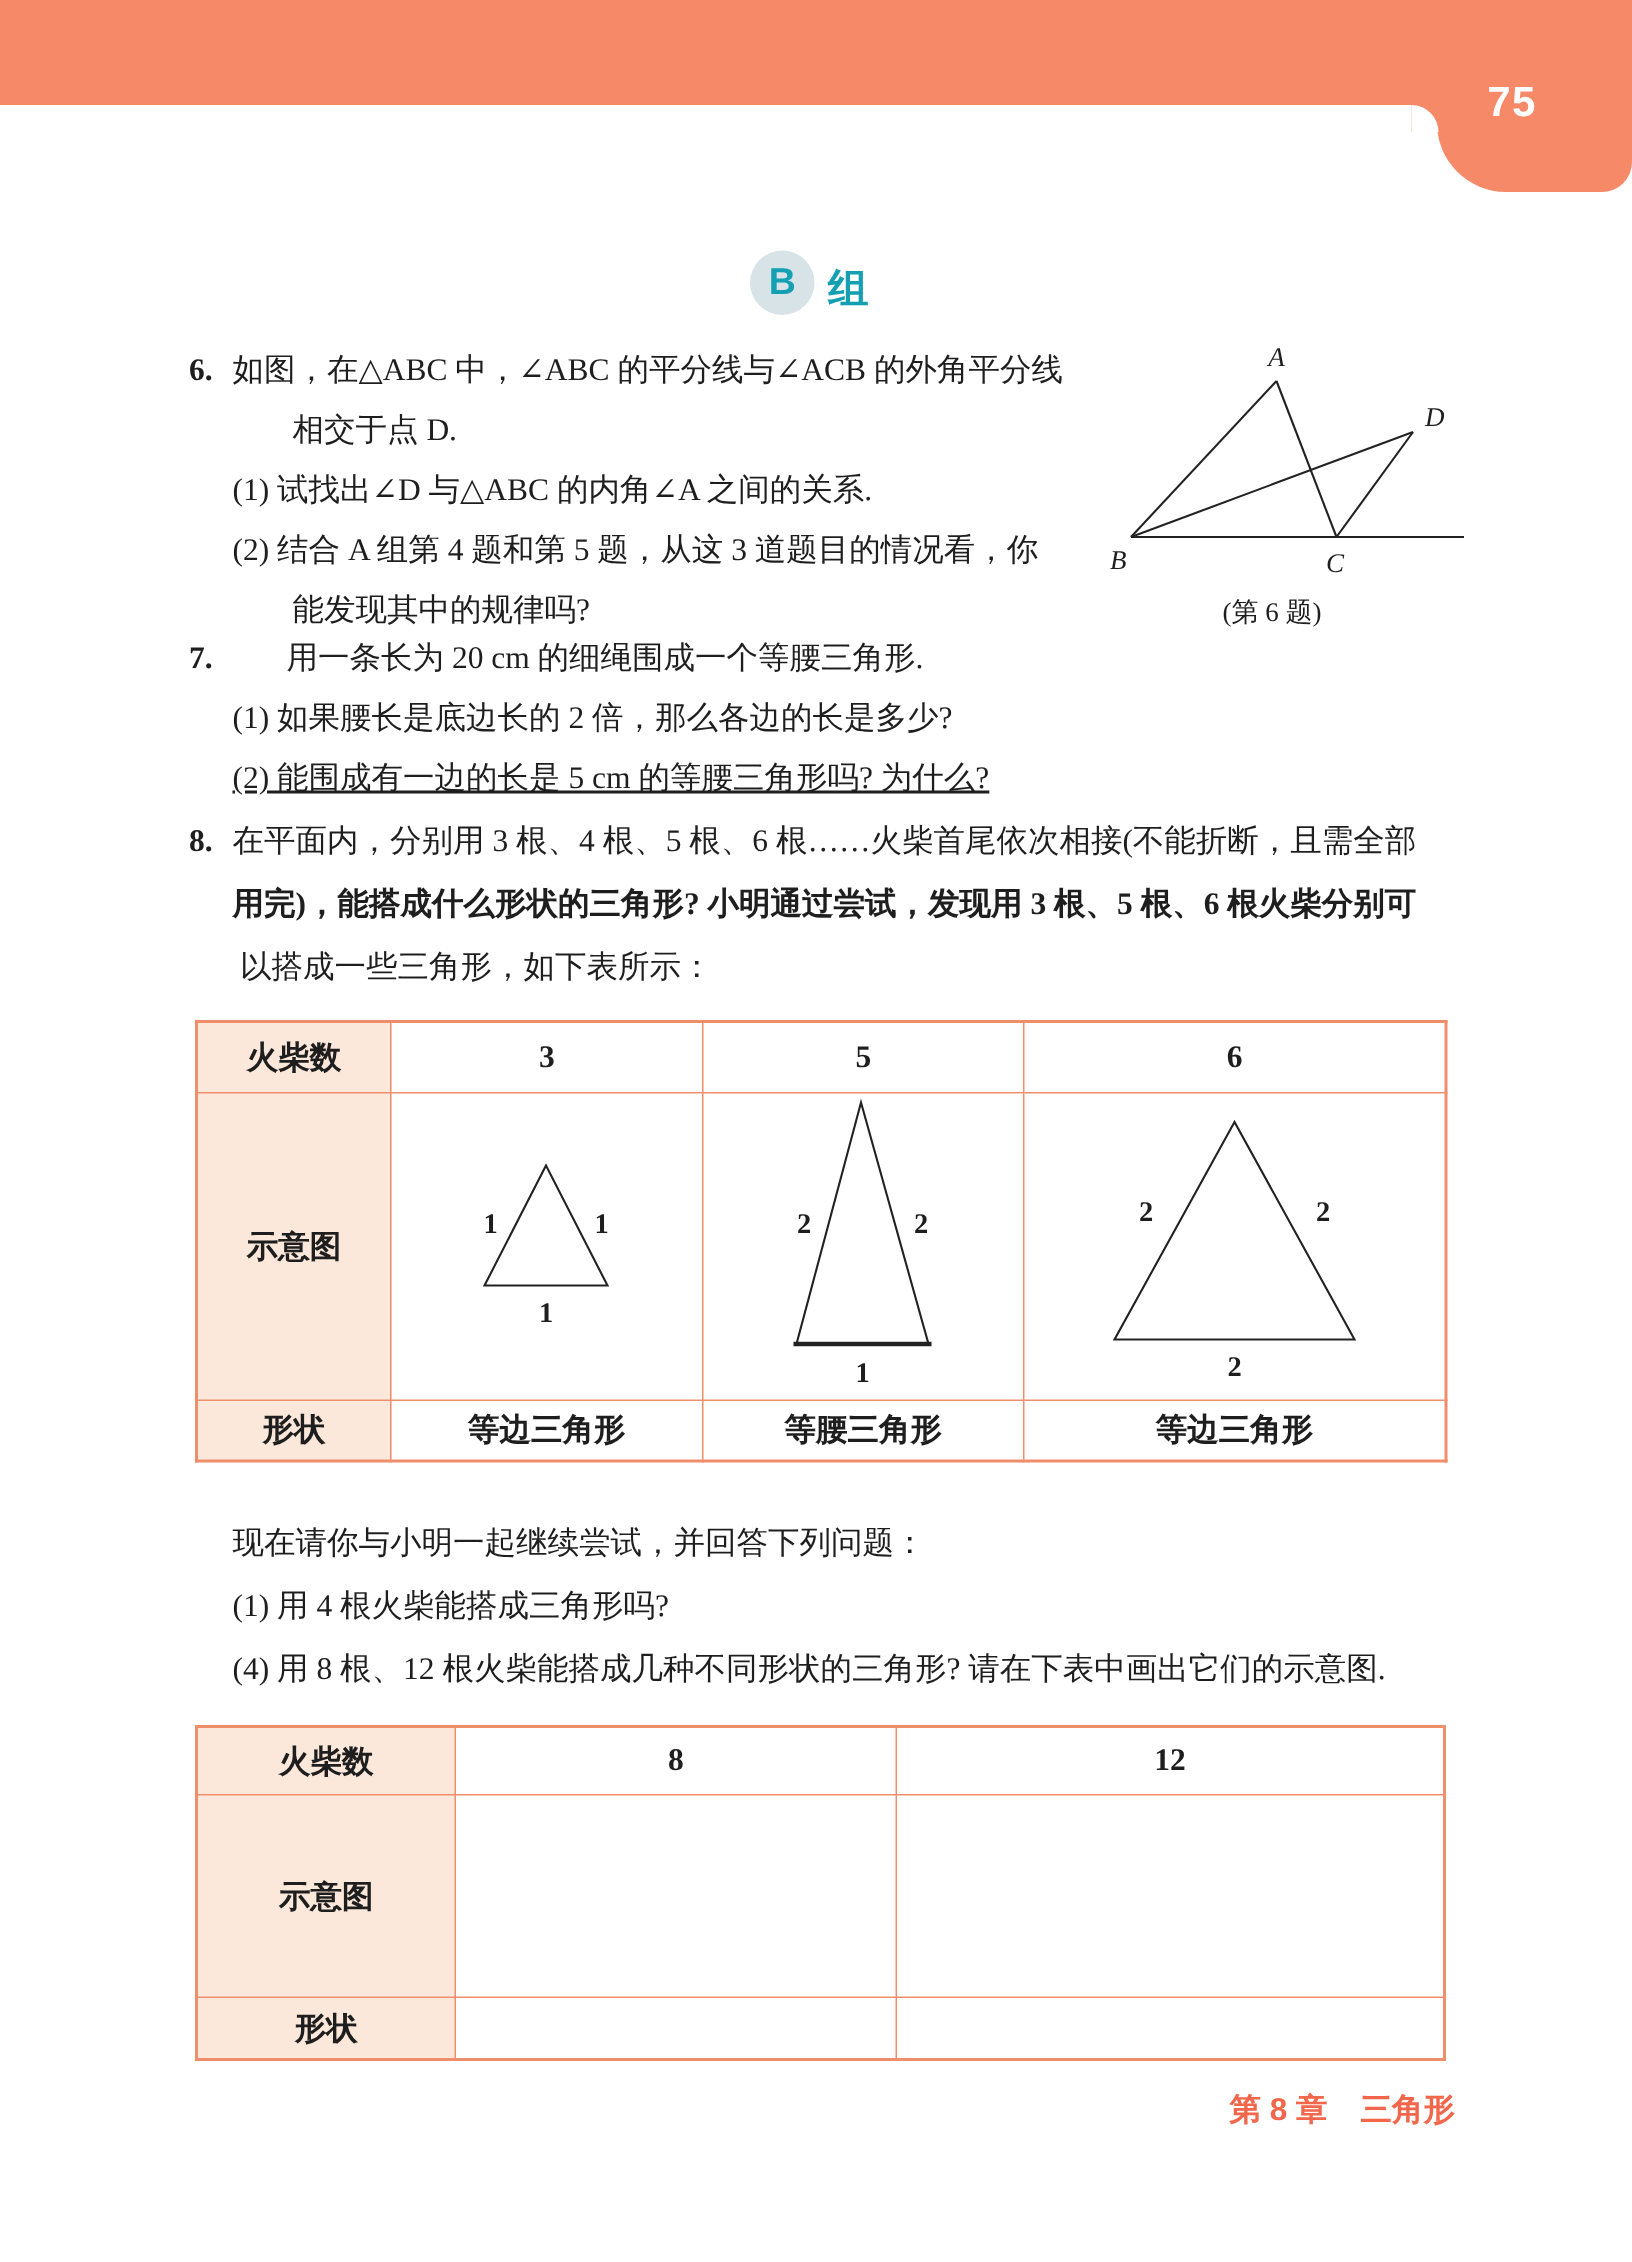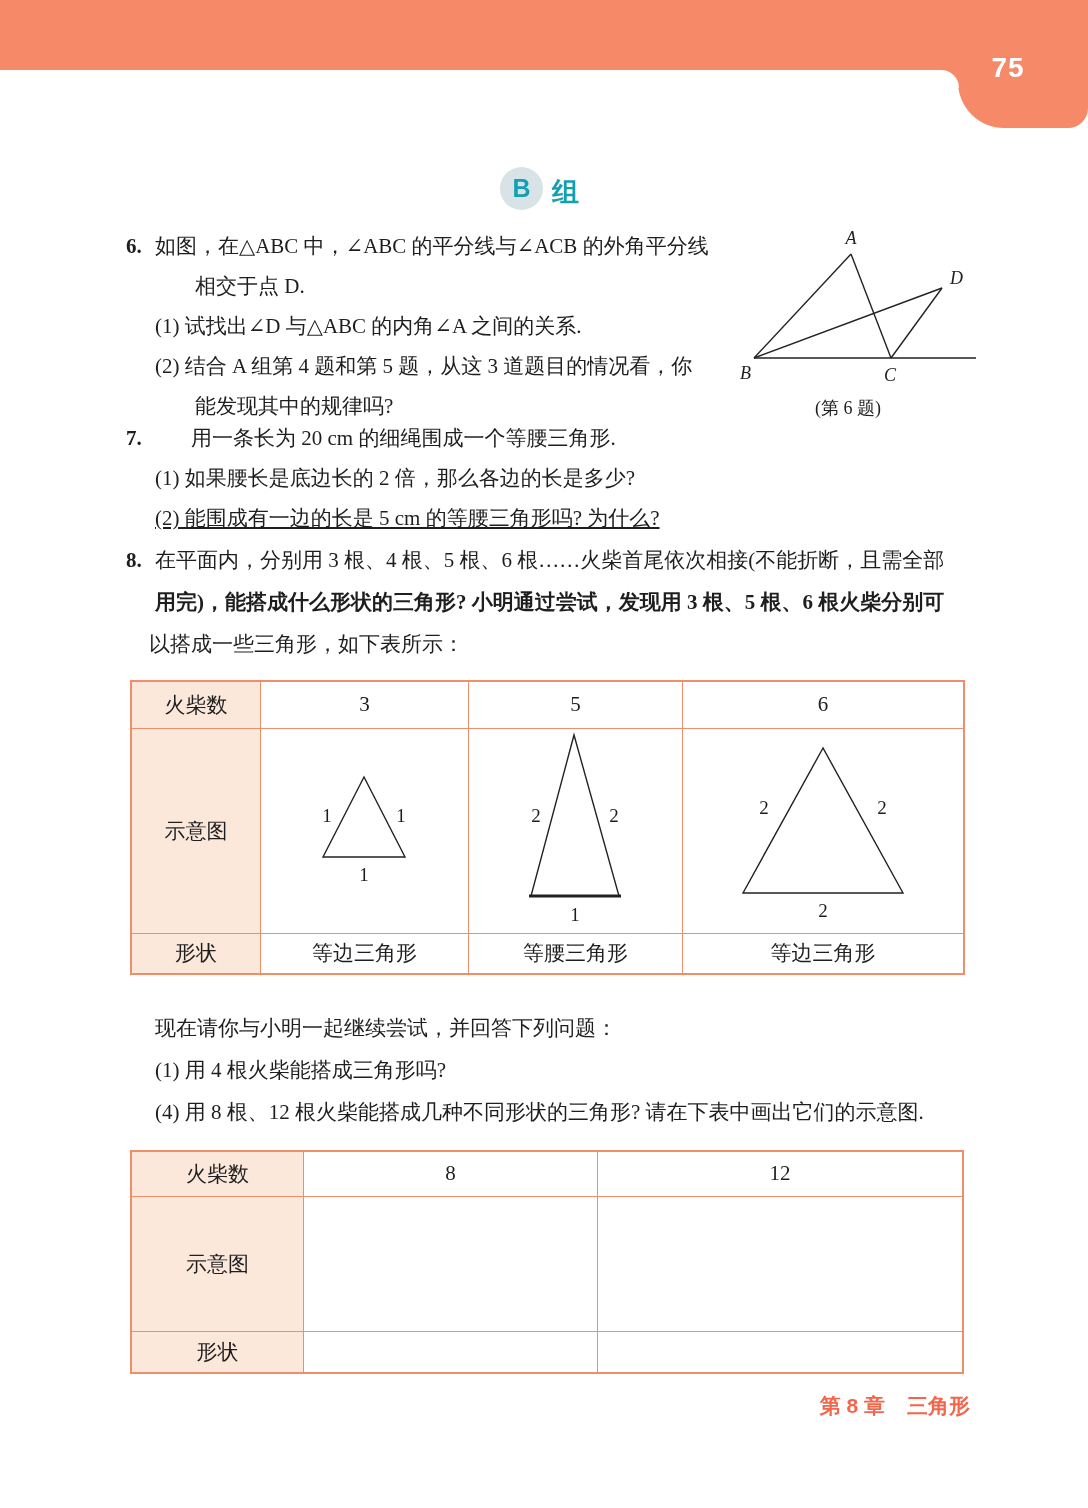--- a/index.html
+++ b/index.html
@@ -26,21 +26,21 @@
   
   .tline{position:absolute;font-size:21px;line-height:27px;white-space:nowrap;}
   .pnum{font-weight:bold;}
   
   .fig6{position:absolute;left:728px;top:226px;}
   .fig6 text{font-family:"Liberation Serif","DejaVu Serif",serif;font-size:18px;fill:#1e1e1e;}
   .fig6 .vlabel{font-style:italic;}
   
   table.mtable{position:absolute;border-collapse:collapse;table-layout:fixed;
        background:#ffffff;}
-  table.mtable td,table.mtable th{border:1.6px solid #ef8e6a;font-weight:normal;
+  table.mtable td,table.mtable th{border:1.6px solid #ef8e6a;font-weight:bold;
        font-size:21px;text-align:center;vertical-align:middle;padding:0;
        font-family:"Liberation Serif","DejaVu Serif",serif;color:#1e1e1e;}
   table.mtable{border:2px solid #ef8e6a;}
   th.hcell{background:#fce8da;}
   td.diagram{padding:0;}
   td.diagram svg{display:block;}
   svg .tri{fill:none;stroke:#222222;stroke-width:1.4;}
   svg .thick{stroke:#222222;stroke-width:3;}
   svg text.slabel{font-family:"Liberation Serif","DejaVu Serif",serif;font-size:19px;fill:#1e1e1e;}
   
@@ -83,21 +83,21 @@
 </svg>
 
 <div class="tline pnum" style="left:126px;top:425px;">7.</div>
 <div class="tline" style="left:155px;top:425px;margin-left:36px;">用一条长为 20 cm 的细绳围成一个等腰三角形.</div>
 <div class="tline" style="left:155px;top:465px;">(1) 如果腰长是底边长的 2 倍，那么各边的长是多少?</div>
 <div class="tline" style="left:155px;top:505px;text-decoration:underline;">(2) 能围成有一边的长是 5 cm 的等腰三角形吗? 为什么?</div>
 
 <div class="tline pnum" style="left:126px;top:547px;">8.</div>
 <div class="tline" style="left:155px;top:547px;">在平面内，分别用 3 根、4 根、5 根、6 根……火柴首尾依次相接(不能折断，且需全部</div>
 <div class="tline" style="left:155px;top:589px;font-weight:bold;">用完)，能搭成什么形状的三角形? 小明通过尝试，发现用 3 根、5 根、6 根火柴分别可</div>
-<div class="tline" style="left:149px;top:631px;">以搭成一些三角形，如下表所示：</div>
+<div class="tline" style="left:160px;top:631px;">以搭成一些三角形，如下表所示：</div>
 
 <table class="mtable" style="left:130px;top:680px;width:828px;">
   <tbody>
       <tr style="height:47px;">
     <th class="hcell" style="width:128px;">火柴数</th>
     <td style="width:207px;">3</td>
     <td style="width:213px;">5</td>
     <td style="width:280px;">6</td>
   </tr>
   <tr style="height:204px;">

